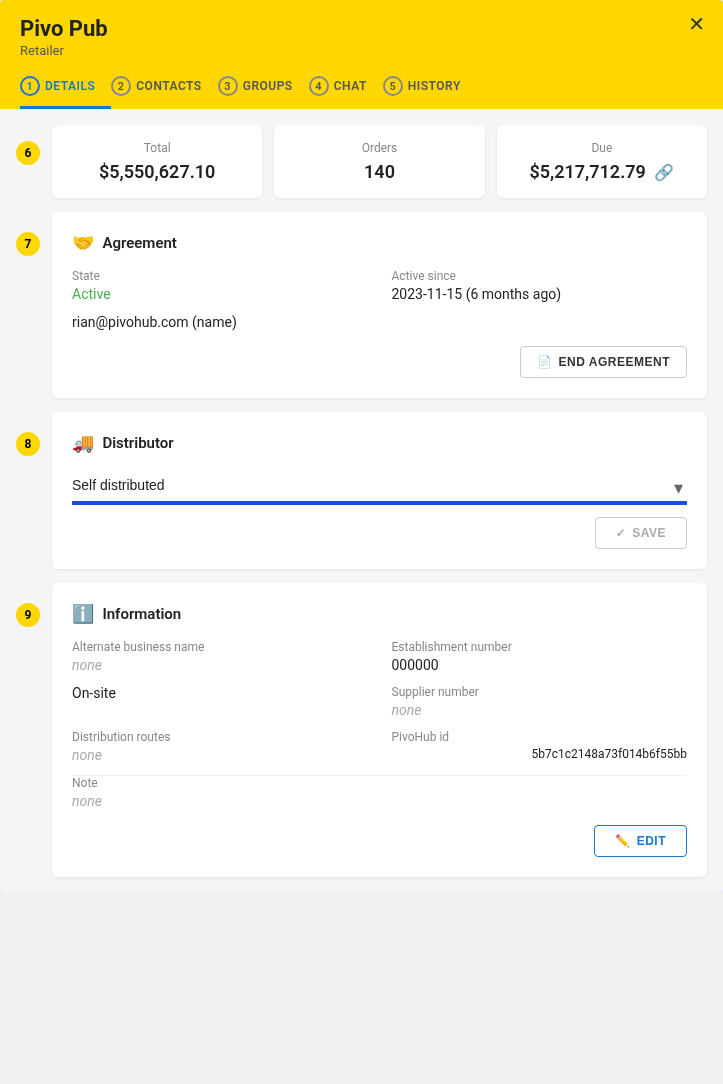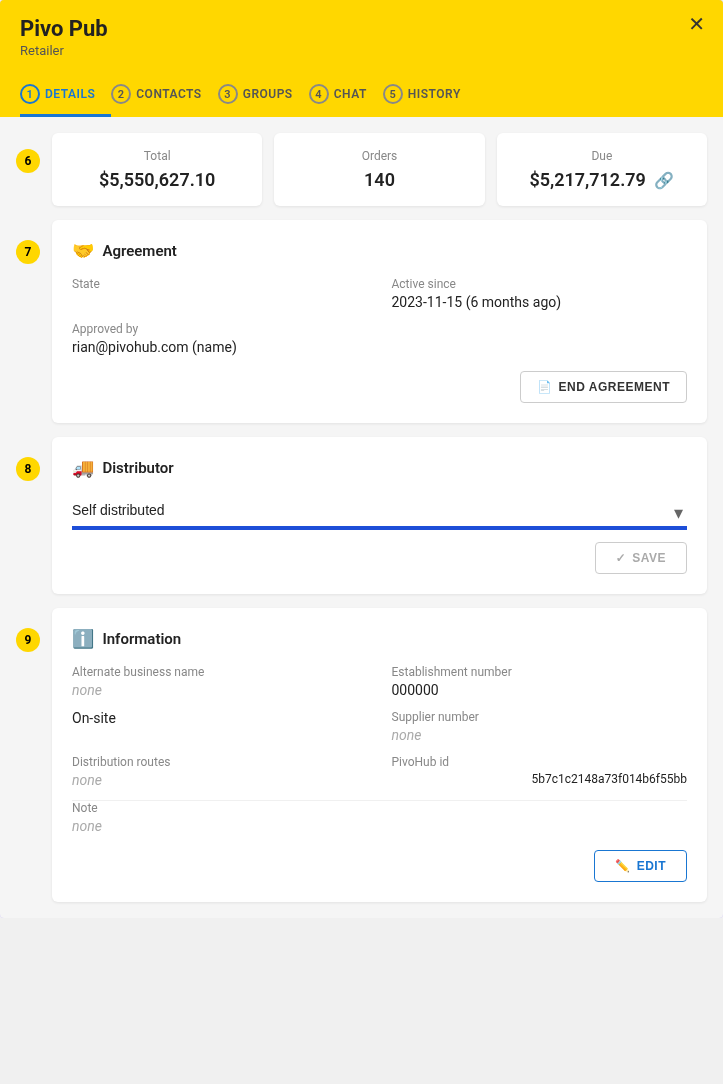--- a/index.html
+++ b/index.html
@@ -27,21 +27,21 @@
     .modal-title {
       font-size: 22px;
       font-weight: 700;
       color: #222;
       margin-bottom: 2px;
     }
 
     .modal-subtitle {
       font-size: 13px;
       color: #555;
-      margin-bottom: 16px;
+      margin-bottom: 8px;
     }
 
     .close-btn {
       position: absolute;
       top: 14px;
       right: 18px;
       background: none;
       border: none;
       font-size: 20px;
       cursor: pointer;
@@ -342,29 +342,29 @@
       <div style="display:flex;align-items:center;justify-content:center; width:24px; height:24px; background:#FFD700; border-radius:50%; font-size:12px; font-weight:700; flex-shrink:0; margin-top:20px;">7</div>
       <div class="card" style="flex:1;">
         <div class="card-title">
           <span class="icon">🤝</span>
           <span>Agreement</span>
         </div>
 
         <div class="info-full-row">
           <div class="info-field">
             <label>State</label>
+            <div class="value active">Active</div>
           </div>
           <div class="info-field">
             <label>Active since</label>
             <div class="value">2023-11-15 (6 months ago)</div>
           </div>
         </div>
 
         <div class="info-field" style="margin-bottom:16px;">
-          <label>Approved by</label>
           <div class="value">rian@pivohub.com (name)</div>
         </div>
 
         <div class="card-actions">
           <button class="btn-outline">
             <span>📄</span>
             <span>END AGREEMENT</span>
           </button>
         </div>
       </div>

